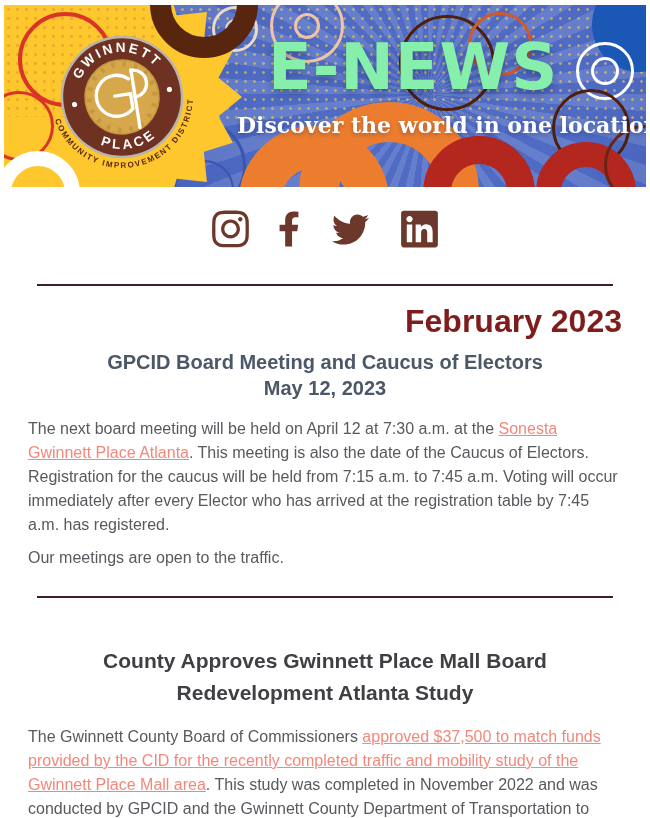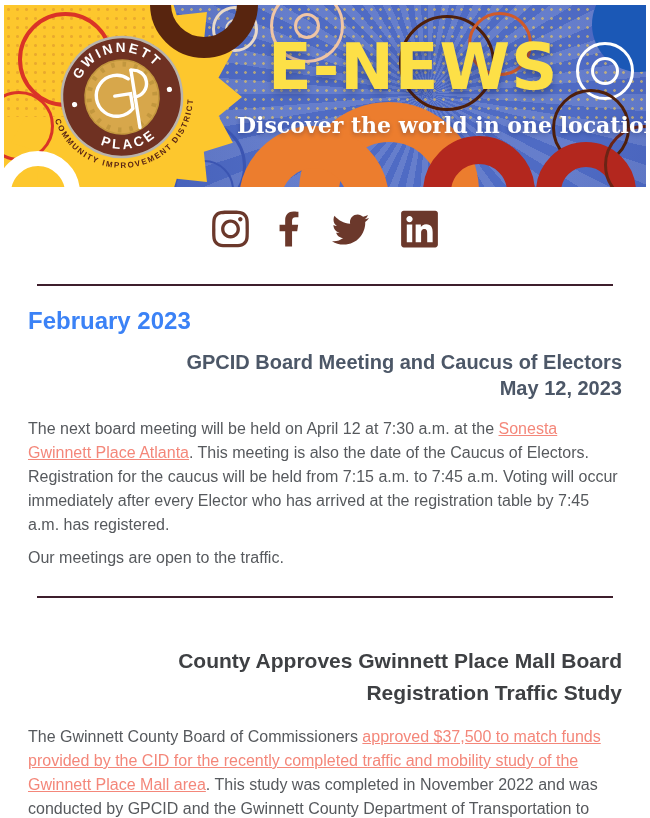--- a/index.html
+++ b/index.html
@@ -29,21 +29,21 @@
     position:absolute;left:-2px;top:-28px;width:240px;height:240px;background:#fdc72d;
     clip-path:polygon(100% 50%,90.2% 58%,96.2% 69.1%,84.1% 72.8%,85.4% 85.4%,72.8% 84.1%,69.1% 96.2%,58% 90.2%,50% 100%,42% 90.2%,30.9% 96.2%,27.2% 84.1%,14.6% 85.4%,15.9% 72.8%,3.8% 69.1%,9.8% 58%,0% 50%,9.8% 42%,3.8% 30.9%,15.9% 27.2%,14.6% 14.6%,27.2% 15.9%,30.9% 3.8%,42% 9.8%,50% 0%,58% 9.8%,69.1% 3.8%,72.8% 15.9%,85.4% 14.6%,84.1% 27.2%,96.2% 30.9%,90.2% 42%);
   }
   .dots-yellow{
     position:absolute;left:0;top:0;width:150px;height:112px;opacity:.65;
     background-image:radial-gradient(#df9a2e 1.2px, transparent 1.7px);
     background-size:9px 9px;
   }
   .ring{position:absolute;border-radius:50%;box-sizing:border-box;}
   .banner-title{
-    position:absolute;left:264px;top:30px;color:#fde047;
+    position:absolute;left:264px;top:30px;color:#86efac;
     font-family:"DejaVu Sans","Liberation Sans",sans-serif;
     font-size:64px;font-weight:bold;letter-spacing:1px;line-height:1;
     text-shadow:0 4px 8px rgba(10,20,70,.35);z-index:30;
   }
   .banner-tagline{
     position:absolute;left:233px;top:107px;color:#fff;z-index:30;
     font-family:"DejaVu Serif",serif;font-size:22px;font-weight:bold;
     text-shadow:0 2px 4px rgba(10,20,70,.3);white-space:nowrap;
   }
   .logo-wrap{position:absolute;left:40px;top:14px;width:156px;height:156px;z-index:40;transform:rotate(-9deg);}
@@ -51,24 +51,24 @@
   .social-bar{
     margin-top:21px;height:42px;display:flex;justify-content:center;
     align-items:center;gap:29px;
   }
   .social-link{display:inline-flex;align-items:center;text-decoration:none;}
   
   .divider{border:none;border-top:2px solid #3e1e2c;margin:0 37px;}
   .divider-1{margin-top:34px;}
   .divider-2{margin-top:26px;}
   .month-title{
-    margin:21px 28px 0;text-align:left;font-size:24px;line-height:28px;
-    font-weight:bold;color:#3b82f6;
+    margin:21px 28px 0;text-align:right;font-size:32px;line-height:28px;
+    font-weight:bold;color:#7f1d1d;
   }
-  .article-title{margin:14px 28px 0;text-align:right;font-weight:bold;}
+  .article-title{margin:14px 28px 0;text-align:center;font-weight:bold;}
   .article-1 .article-title{font-size:20px;line-height:26px;color:#4c5767;}
   .article-2 .article-title{margin-top:47px;font-size:21px;line-height:32px;color:#3e4043;}
   .title-line{display:block;}
   .article-body{margin:16px 28px;}
   .body-paragraph{margin:16px 0 0;font-size:16px;line-height:24px;color:#56595d;}
   .article-1 .body-paragraph + .body-paragraph{margin-top:9px;}
   .inline-link{color:#f4877a;text-decoration:underline;}
 </style>
 </head>
 <body>
@@ -172,18 +172,18 @@
       <p class="body-paragraph"><span>The next board meeting will be held on April 12 at 7:30 a.m. at the </span><a href="#" class="inline-link">Sonesta Gwinnett Place Atlanta</a><span>. This meeting is also the date of the Caucus of Electors. Registration for the caucus will be held from 7:15 a.m. to 7:45 a.m. Voting will occur immediately after every Elector who has arrived at the registration table by 7:45 a.m. has registered.</span></p>
       <p class="body-paragraph"><span>Our meetings are open to the traffic.</span></p>
     </div>
 </section>
 
 <hr class="divider divider-2">
 
 <section class="article article-2">
   <h2 class="article-title">
     <span class="title-line">County Approves Gwinnett Place Mall Board</span>
-    <span class="title-line">Registration Traffic Study</span>
+    <span class="title-line">Redevelopment Atlanta Study</span>
   </h2>
   <div class="article-body">
       <p class="body-paragraph"><span>The Gwinnett County Board of Commissioners </span><a href="#" class="inline-link">approved $37,500 to match funds provided by the CID for the recently completed traffic and mobility study of the Gwinnett Place Mall area</a><span>. This study was completed in November 2022 and was conducted by GPCID and the Gwinnett County Department of Transportation to</span></p>
     </div>
 </section>
 
 </body></html>

